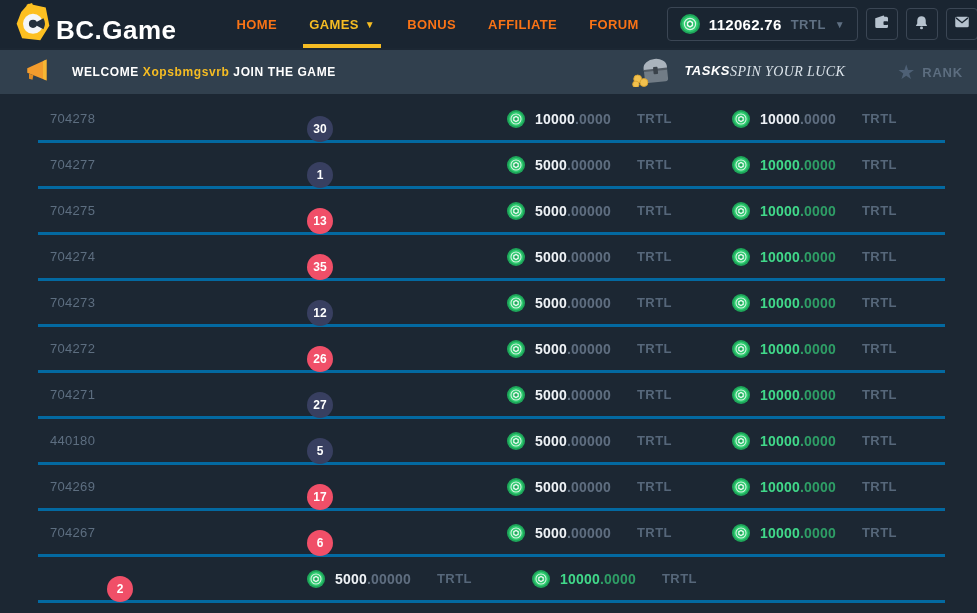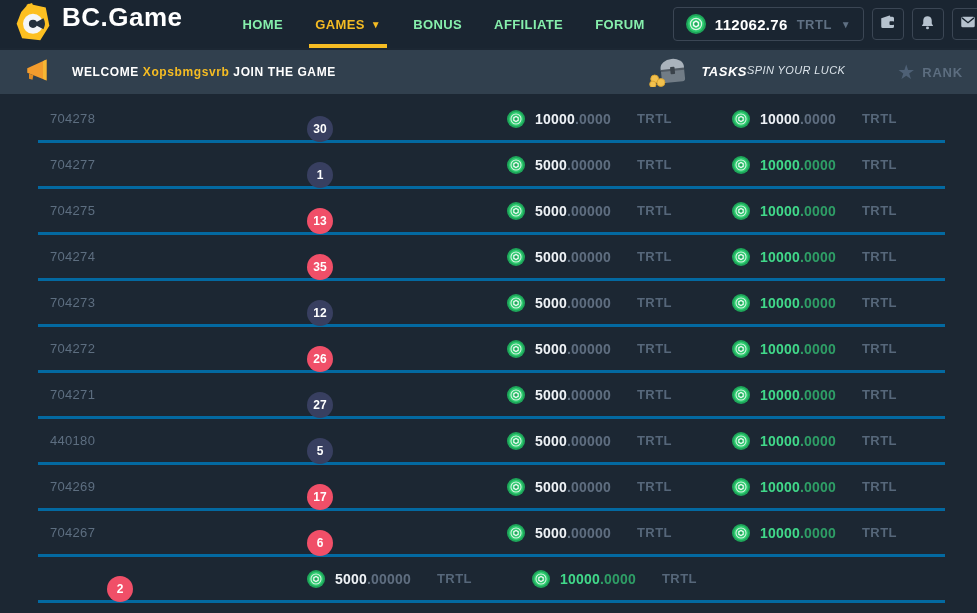--- a/index.html
+++ b/index.html
@@ -9,29 +9,29 @@
     font-family:"Liberation Sans", sans-serif;
     overflow:hidden;
     color:#e8edf2;
   }
   
   .topnav {
     height:48px; background:#1a2531;
     display:flex; align-items:center;
     padding:0 6px 0 14px;
   }
-  .logo { display:flex; align-items:flex-start; gap:10px; cursor:pointer; }
+  .logo { display:flex; align-items:flex-end; gap:4px; cursor:pointer; }
   .logo-text { font-size:26px; font-weight:bold; color:#fff; letter-spacing:.5px; }
   .nav-items { display:flex; margin-left:44px; height:100%; }
   .nav-item {
     position:relative; height:100%;
     display:flex; align-items:center; gap:6px;
     padding:0 16px;
     font-size:13px; font-weight:bold; letter-spacing:.4px;
-    color:#86efac; cursor:pointer; white-space:nowrap;
+    color:#f97316; cursor:pointer; white-space:nowrap;
   }
   .nav-item.active { color:#f5bc23; }
   .nav-item.active::after {
     content:''; position:absolute; left:10px; right:10px; bottom:0;
     height:4px; background:#f5bc23;
   }
   .caret { font-size:10px; color:#5f7083; }
   .nav-item.active .caret { color:#f5bc23; }
   .balance-box {
     margin-left:12px; height:34px;
@@ -51,21 +51,21 @@
   .banner {
     margin-top:2px; height:44px; background:#31404e;
     display:flex; align-items:center;
     padding:0 14px 0 22px;
   }
   .banner-msg { margin-left:22px; font-size:12px; font-weight:bold; letter-spacing:.6px; color:#fff; }
   .banner-msg .uname { color:#f5bc23; }
   .tasks-group { margin-left:auto; display:flex; align-items:center; gap:10px; cursor:pointer; }
   .tasks-text { display:flex; flex-direction:row; font-style:italic; line-height:1.25; }
   .tasks-title { font-size:13px; font-weight:bold; color:#fff; letter-spacing:.5px; }
-  .tasks-sub { font-size:11px; color:#dbe3ea; letter-spacing:.4px; }
+  .tasks-sub { font-size:14px; color:#dbe3ea; letter-spacing:.4px;font-family:Liberation Serif, serif; }
   .rank-group { margin-left:52px; display:flex; align-items:center; gap:7px; cursor:pointer; }
   .rank-star { font-size:20px; color:#4e6075; line-height:1; }
   .rank-label { font-size:13px; font-weight:bold; color:#5c6d7f; letter-spacing:.8px; }
   
   .bets-table { margin:3px 32px 0 38px; }
   .bet-row {
     height:46px; display:flex; align-items:center;
     border-bottom:3px solid #0369a1;
     padding-left:12px; cursor:pointer;
   }

